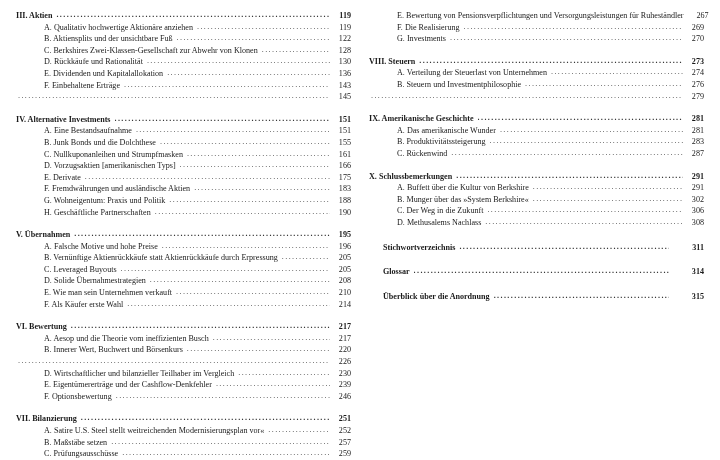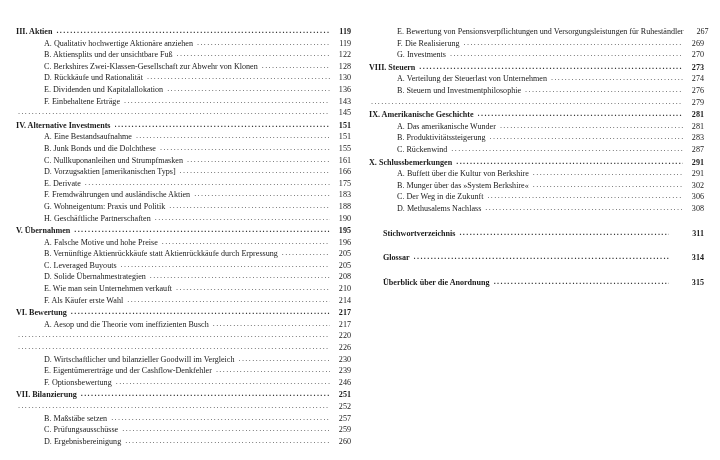--- a/index.html
+++ b/index.html
@@ -55,24 +55,24 @@
     font-size: 8.1px;
   }
   .chapter {
     font-weight: bold;
   }
   .chapter .label,
   .chapter .page-no {
     font-weight: bold;
   }
   .chapter-line {
-    margin-top: 1px;
+    margin-top: 11px;
   }
   .first-line {
-    margin-top: 16px;
+    margin-top: 0;
   }
   .entry .label {
     font-weight: normal;
     padding-left: 28px;
   }
   .standalone {
     margin-top: 13px;
     font-weight: bold;
   }
   .standalone .label,
@@ -209,48 +209,50 @@
         <span class="label">VI. Bewertung</span>
         <span class="dots">......................................................................................................................</span>
         <span class="page-no">217</span>
       </div>
       <div class="toc-line entry">
         <span class="label">A. Aesop und die Theorie vom ineffizienten Busch</span>
         <span class="dots">......................................................................................................................</span>
         <span class="page-no">217</span>
       </div>
       <div class="toc-line entry">
+        <span class="label">B. Innerer Wert, Buchwert und Börsenkurs</span>
         <span class="dots">......................................................................................................................</span>
         <span class="page-no">220</span>
       </div>
       <div class="toc-line entry">
         <span class="dots">......................................................................................................................</span>
         <span class="page-no">226</span>
       </div>
       <div class="toc-line entry">
-        <span class="label">D. Wirtschaftlicher und bilanzieller Goodwill im Vergleich</span>
+        <span class="label">D. Wirtschaftlicher und bilanzieller Teilhaber im Vergleich</span>
         <span class="dots">......................................................................................................................</span>
         <span class="page-no">230</span>
       </div>
       <div class="toc-line entry">
         <span class="label">E. Eigentümererträge und der Cashflow-Denkfehler</span>
         <span class="dots">......................................................................................................................</span>
         <span class="page-no">239</span>
       </div>
       <div class="toc-line entry">
         <span class="label">F. Optionsbewertung</span>
         <span class="dots">......................................................................................................................</span>
         <span class="page-no">246</span>
       </div>
       <div class="toc-line chapter chapter-line">
         <span class="label">VII. Bilanzierung</span>
         <span class="dots">......................................................................................................................</span>
         <span class="page-no">251</span>
       </div>
       <div class="toc-line entry">
+        <span class="label">A. Satire U.S. Steel stellt weitreichenden Modernisierungsplan vor«</span>
         <span class="dots">......................................................................................................................</span>
         <span class="page-no">252</span>
       </div>
       <div class="toc-line entry">
         <span class="label">B. Maßstäbe setzen</span>
         <span class="dots">......................................................................................................................</span>
         <span class="page-no">257</span>
       </div>
       <div class="toc-line entry">
         <span class="label">C. Prüfungsausschüsse</span>

